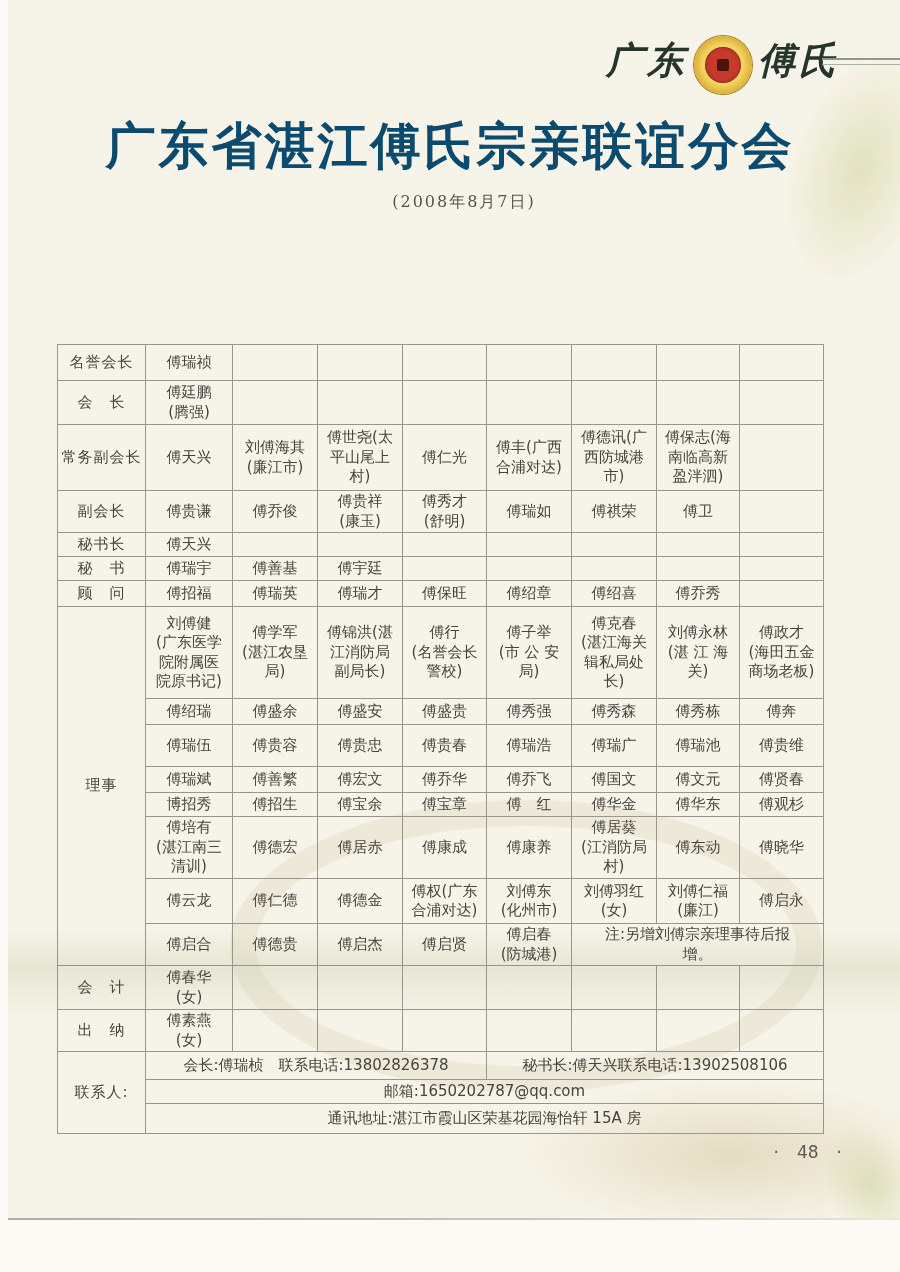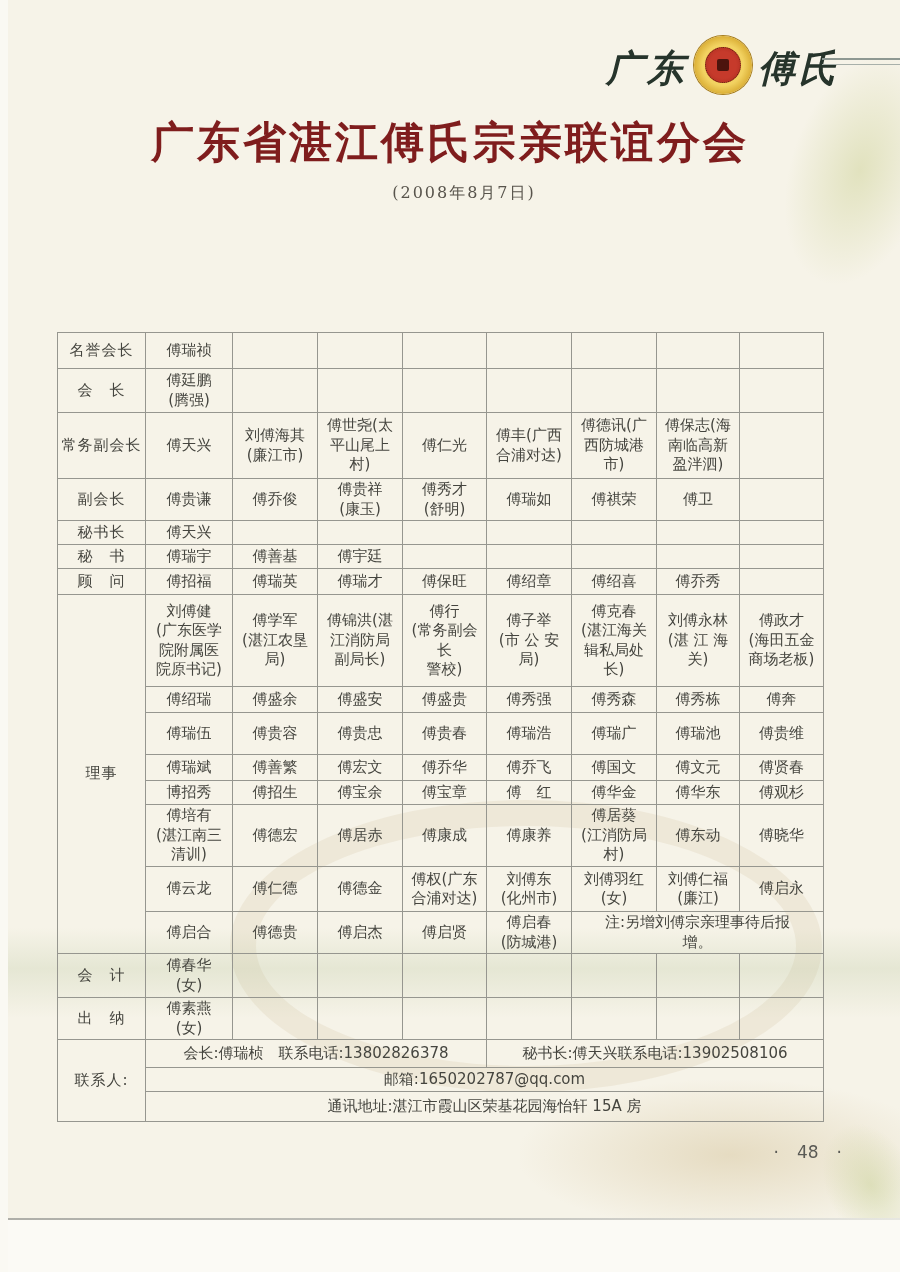--- a/index.html
+++ b/index.html
@@ -22,41 +22,41 @@
     background:radial-gradient(ellipse at center,rgba(216,200,162,.55),rgba(216,200,162,0) 72%);}
   .wm-leaf-br{right:-16px;top:1120px;width:90px;height:130px;
     background:radial-gradient(ellipse at center,rgba(200,208,150,.5),rgba(200,208,150,0) 70%);
     transform:rotate(-25deg);}
   .edge-line{left:0;top:1218px;width:900px;height:2px;
     background:linear-gradient(to right,#aeaea8,#c3c3bd 55%,#e7e7e1);}
   .below-edge{left:0;top:1220px;width:900px;height:52px;background:#fbfaf5;}
   .edge-left{left:0;top:0;width:8px;height:1272px;background:#faf9f3;}
 
   
-  .masthead{position:absolute;top:36px;right:60px;display:flex;align-items:flex-end;gap:6px;}
+  .masthead{position:absolute;top:36px;right:60px;display:flex;align-items:flex-start;gap:6px;}
   .brand{font-size:37px;font-weight:bold;font-style:italic;color:#26342b;letter-spacing:4px;
     font-family:"DejaVu Serif","Liberation Serif",serif;}
   .seal{width:58px;height:58px;border-radius:50%;position:relative;flex:0 0 auto;
     background:radial-gradient(circle,#f2d261 50%,#d5a62b 76%,#b8861d);
     box-shadow:0 0 0 1px #a67d1d;}
   .seal-red{position:absolute;inset:11px;border-radius:50%;
     background:radial-gradient(circle,#c63a2b 55%,#a82a1d);border:1px dotted rgba(70,25,8,.8);}
   .seal-core{position:absolute;inset:23px;background:#4d140d;border-radius:2px;}
   .mast-rule{position:absolute;top:58px;right:0;width:78px;height:4px;
     border-top:2px solid #8e9892;border-bottom:1px solid #a8b0aa;}
 
   
   .title-block{position:absolute;top:118px;left:0;width:900px;text-align:center;}
-  .title-l1{font-size:43px;font-weight:bold;color:#7f1d1d;letter-spacing:3px;line-height:1.15;text-align:center;}
+  .title-l1{font-size:50px;font-weight:bold;color:#0c4a6e;letter-spacing:3px;line-height:1.15;text-align:center;}
   .title-l2{font-size:41px;font-weight:bold;color:#9e5a4f;letter-spacing:6px;line-height:1.2;margin-top:10px;}
   .title-date{font-size:16px;color:#58544c;margin-top:16px;letter-spacing:2px;
     font-family:"DejaVu Serif","Liberation Serif",serif;padding-left:28px;}
 
   
-  table.roster{position:absolute;left:57px;top:332px;width:766px;border-collapse:collapse;table-layout:fixed;}
+  table.roster{position:absolute;left:57px;top:344px;width:766px;border-collapse:collapse;table-layout:fixed;}
   table.roster td{border:1px solid #96968f;vertical-align:middle;text-align:center;
     padding:1px 2px;font-size:15px;line-height:1.3;white-space:pre-line;color:#45453f;}
   td.lb{font-size:16px;color:#3c3c38;letter-spacing:1px;}
   td.note{font-size:15px;}
   td.cl{text-align:left;padding-left:5px;white-space:normal;margin-top:20px;}
   td.cr{text-align:right;padding-right:6px;white-space:normal;}
   td.cc{white-space:normal;}
 
   
   .pagenum{position:absolute;top:1142px;right:58px;font-size:17px;color:#5a5a55;
@@ -196,21 +196,21 @@
 (广东医学
 院附属医
 院原书记)</td>
     <td>傅学军
 (湛江农垦
 局)</td>
     <td>傅锦洪(湛
 江消防局
 副局长)</td>
     <td>傅行
-(常务副会长
+(名誉会长
 警校)</td>
     <td>傅子举
 (市 公 安
 局)</td>
     <td>傅克春
 (湛江海关
 辑私局处
 长)</td>
     <td>刘傅永林
 (湛 江 海

